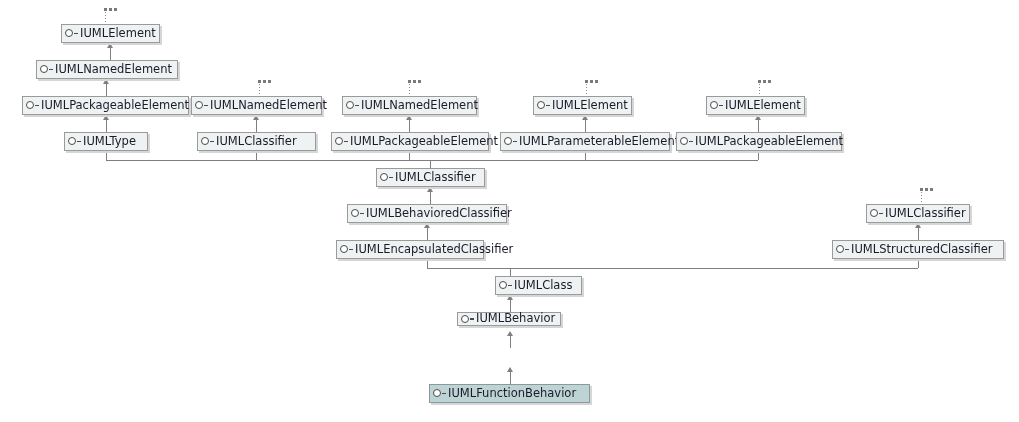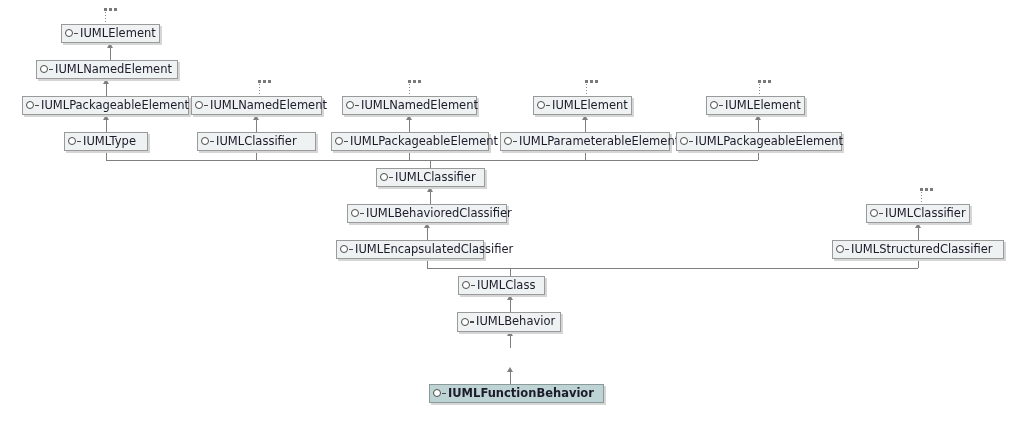--- a/index.html
+++ b/index.html
@@ -304,34 +304,34 @@
       </span>
       <span class="label">IUMLEncapsulatedClassifier</span>
     </div>
     <div class="node" title="IUMLBehavioredClassifier" style="left: 832px; top: 240px; width: 172px; height: 19px;">
       <span class="ifc">
         <span class="ring"></span>
         <span class="stem"></span>
       </span>
       <span class="label">IUMLStructuredClassifier</span>
     </div>
-    <div class="node" title="IUMLClass" style="left: 458px; top: 276px; width: 87px; height: 19px; align-items: center;">
+    <div class="node" title="IUMLClass" style="left: 495px; top: 276px; width: 87px; height: 19px; align-items: center;">
       <span class="ifc">
         <span class="ring"></span>
         <span class="stem"></span>
       </span>
       <span class="label">IUMLClass</span>
     </div>
-    <div class="node" title="IUMLBehavior" style="left: 457px; top: 312px; width: 104px; height: 20px;">
+    <div class="node" title="IUMLBehavior" style="left: 457px; top: 312px; width: 104px; height: 14px;">
       <span class="ifc">
         <span class="ring"></span>
         <span class="stem"></span>
       </span>
       <span class="label">IUMLBehavior</span>
     </div>
-    <div class="node highlight" title="IUMLFunctionBehavior" style="left: 429px; top: 384px; width: 175px; height: 19px; font-weight: bold;">
+    <div class="node highlight" title="IUMLFunctionBehavior" style="left: 429px; top: 384px; width: 161px; height: 19px;">
       <span class="ifc">
         <span class="ring"></span>
         <span class="stem"></span>
       </span>
       <span class="label">IUMLFunctionBehavior</span>
     </div>
   </div>
 
 </body></html>

